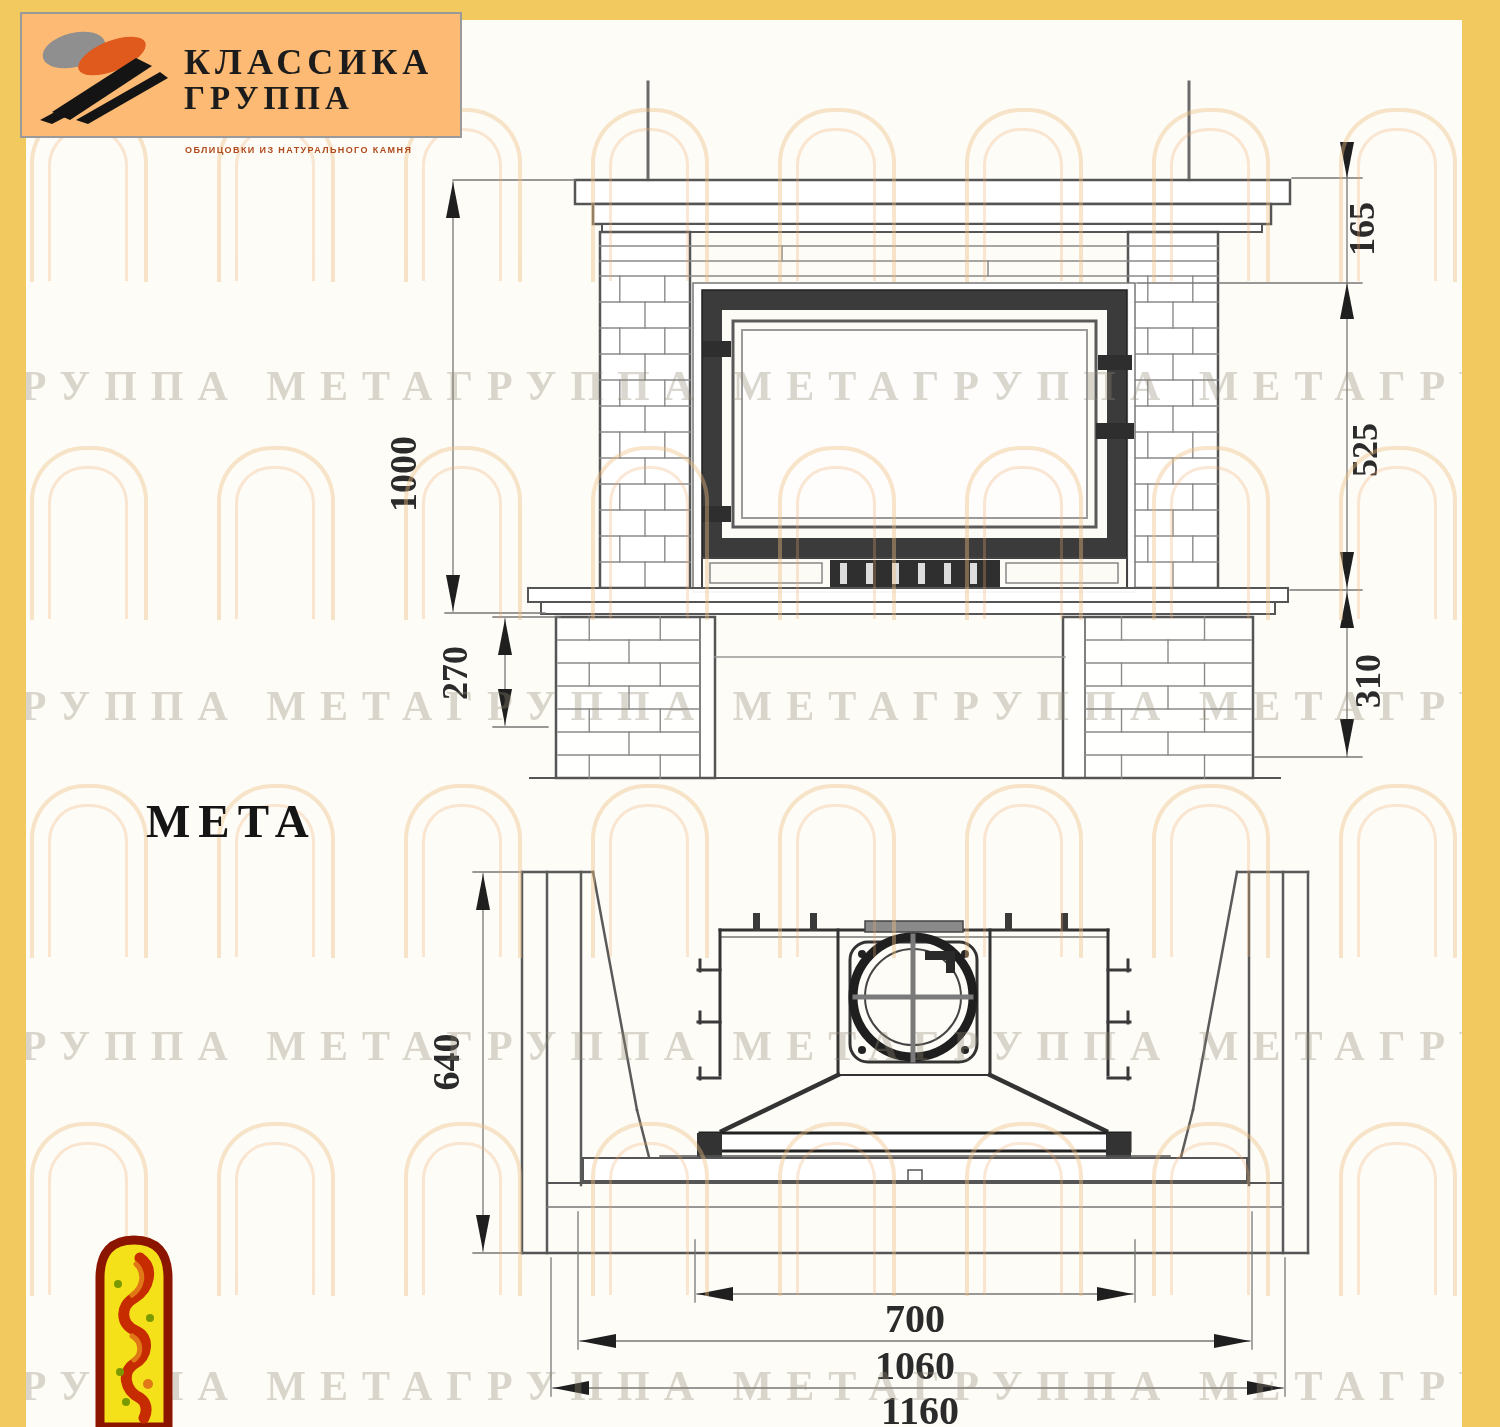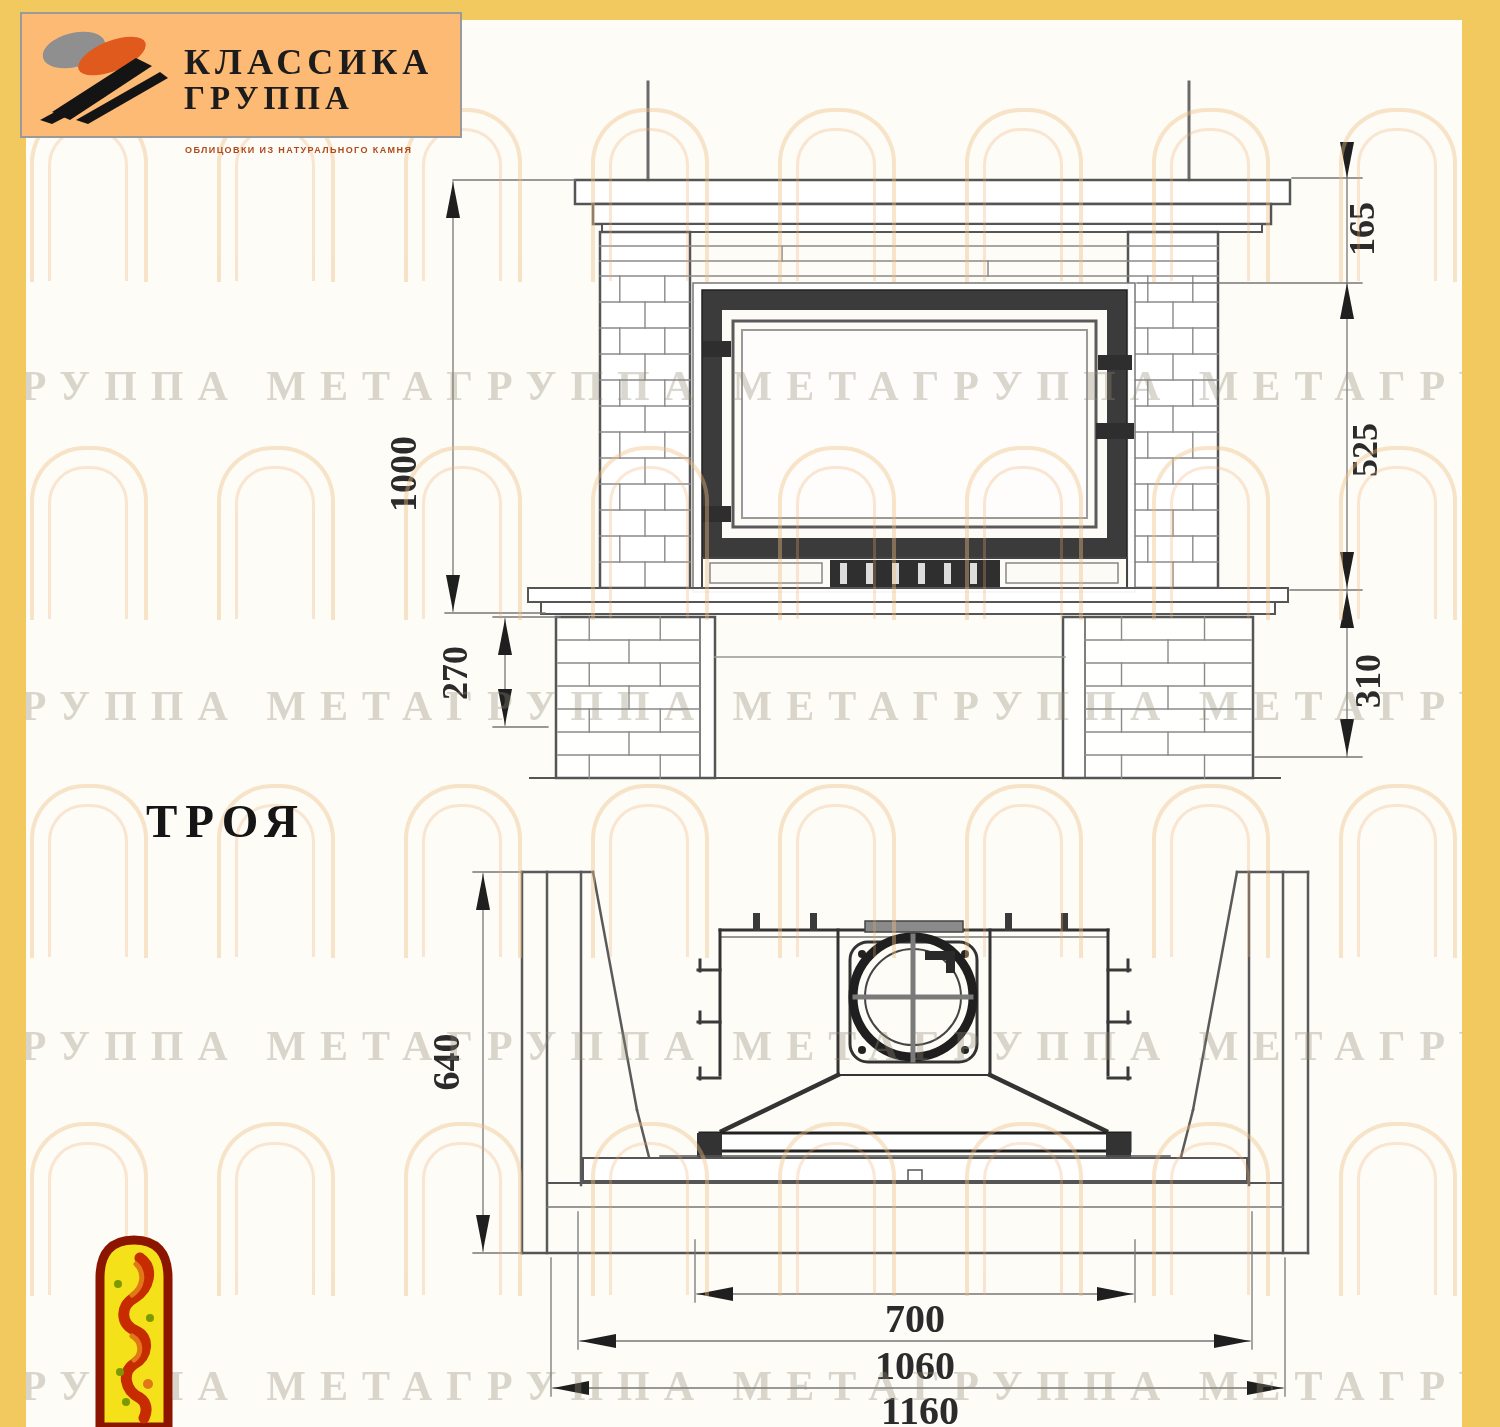--- a/index.html
+++ b/index.html
@@ -443,21 +443,21 @@
     <ellipse cx="76" cy="36" rx="36" ry="15" transform="rotate(-22 76 36)" fill="#e05a1e"></ellipse>
     <polygon points="16,92 100,38 116,46 34,100" fill="#141414"></polygon>
     <polygon points="40,100 124,52 132,58 52,104" fill="#141414"></polygon>
     <polygon points="4,100 60,70 70,76 16,104" fill="#141414"></polygon>
   </svg>
   <div id="brand1" class="brand-line">КЛАССИКА</div>
   <div id="brand2" class="brand-line">ГРУППА</div>
   <div id="brand-tagline">ОБЛИЦОВКИ ИЗ НАТУРАЛЬНОГО КАМНЯ</div>
 </div>
 
-<div id="model-title">ТРОЯ</div>
+<div id="model-title">МЕТА</div>
 
 <svg id="emblem" width="84" height="195" viewBox="0 0 84 195">
   <path d="M 8,195 L 8,46 Q 8,8 42,8 Q 76,8 76,46 L 76,195 Z" fill="#f5e11a" stroke="#8c1500" stroke-width="9"></path>
   <path d="M 48,26 C 62,36 58,56 42,66 C 28,74 28,92 44,99 C 58,105 56,124 42,132 C 30,140 32,158 48,166 C 54,170 56,178 52,186" fill="none" stroke="#c72b00" stroke-width="11" stroke-linecap="round"></path>
   <path d="M 44,32 C 54,42 50,56 40,63" fill="none" stroke="#e07818" stroke-width="5" stroke-linecap="round"></path>
   <path d="M 40,104 C 50,110 50,122 42,128" fill="none" stroke="#e07818" stroke-width="5" stroke-linecap="round"></path>
   <circle cx="26" cy="52" r="4" fill="#7a9a00"></circle>
   <circle cx="58" cy="86" r="4" fill="#7a9a00"></circle>
   <circle cx="28" cy="140" r="4" fill="#7a9a00"></circle>
   <circle cx="56" cy="152" r="5" fill="#e07818"></circle>

